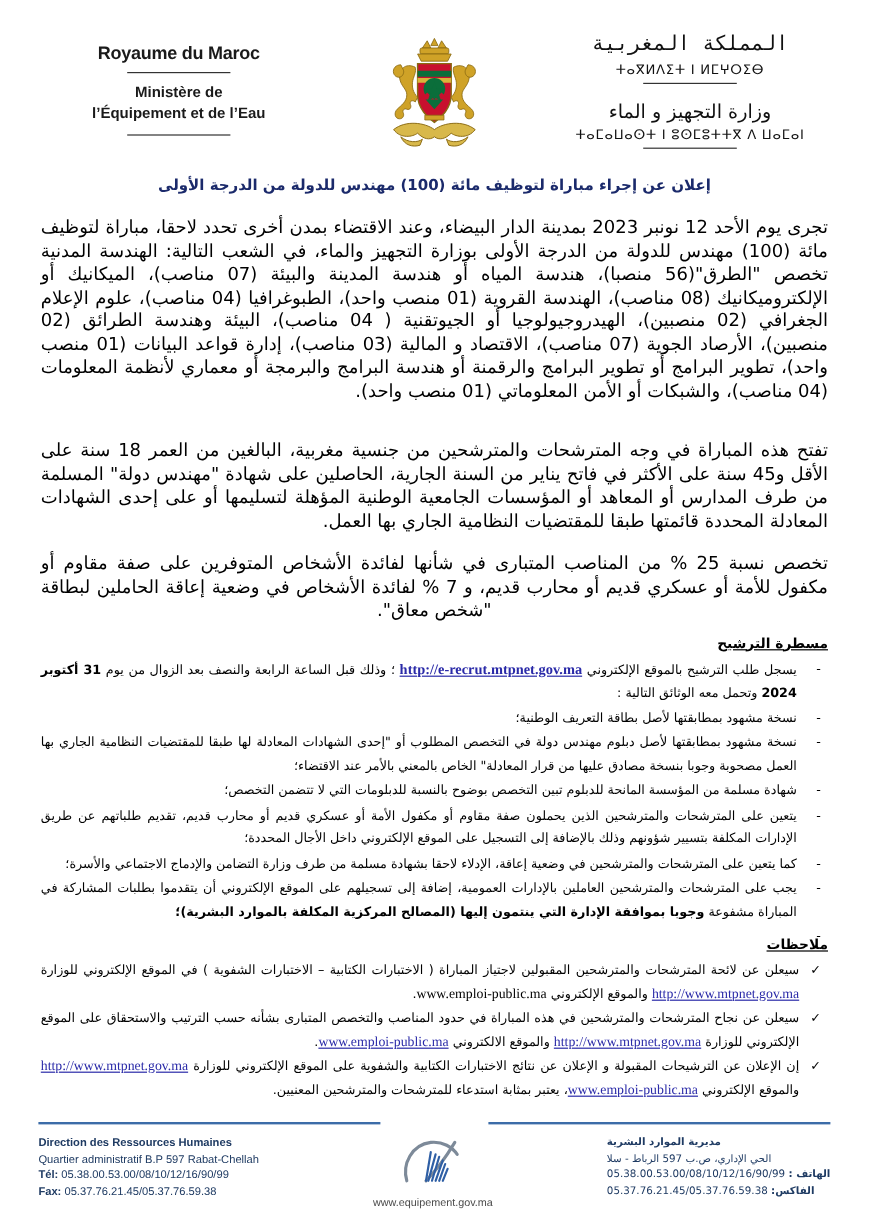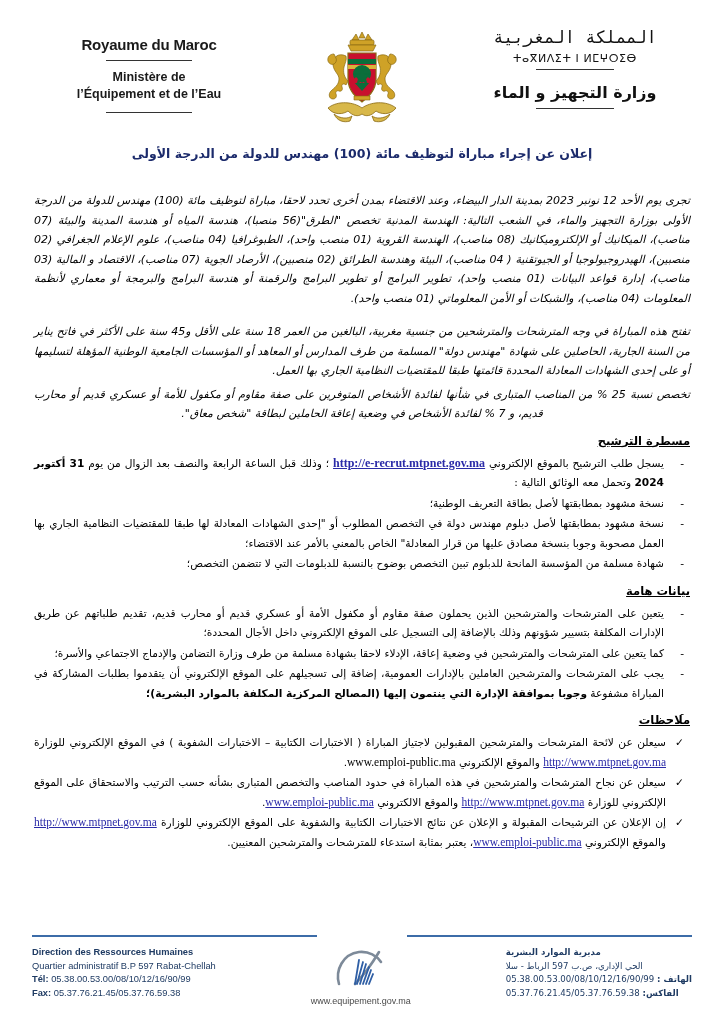--- a/index.html
+++ b/index.html
@@ -94,59 +94,57 @@
     color: #111;
     direction: ltr;
     margin-top: 2px;
   }
   .header-right .ar2 {
     font-family: "DejaVu Sans", sans-serif;
     font-size: 16px;
     line-height: 22px;
     color: #111;
     margin-top: 12px;
-    font-weight: bold;
   }
   .hrule-r {
     width: 78px;
     height: 1px;
     background: #333;
     margin: 4px auto 4px auto;
   }
 
   
   .doc-title {
     text-align: center;
     direction: rtl;
     font-family: "DejaVu Sans", sans-serif;
     font-weight: bold;
     font-size: 12.5px;
     color: #1b2a6b;
     margin-top: 26px;
-    margin-bottom: 30px;
+    margin-bottom: 19px;
   }
 
   
   .rtl-block {
     direction: rtl;
     text-align: justify;
     font-family: "DejaVu Sans", sans-serif;
     font-size: 11px;
     line-height: 19.5px;
     color: #000;
   }
   .para {
-    margin: 0 0 4px 0;
+    margin: 16px 0 4px 0;
     direction: rtl;
     text-align: justify;
     text-align-last: right;
     font-family: "DejaVu Sans", sans-serif;
-    font-size: 11px;
+    font-size: 15px;
     line-height: 19.5px;
-    font-style: italic;
   }
   .para.center-last { text-align-last: center; }
 
   .spacer-sm { height: 10px; }
 
   .section-head {
     direction: rtl;
     text-align: right;
     font-family: "DejaVu Sans", sans-serif;
     font-weight: bold;
@@ -323,20 +321,21 @@
         </g>
         <path d="M40 70 h16 v4 h-16z" fill="#cfa227" stroke="#8a6a12" stroke-width="0.6"></path>
       </svg>
     </div>
 
     <div class="header-right">
       <div class="ar1">المملكة المغربية</div>
       <div class="tif1">ⵜⴰⴳⵍⴷⵉⵜ ⵏ ⵍⵎⵖⵔⵉⴱ</div>
       <div class="hrule-r"></div>
       <div class="ar2">وزارة التجهيز و الماء</div>
+      <div class="tif2">ⵜⴰⵎⴰⵡⴰⵙⵜ ⵏ ⵓⵙⵎⵓⵜⵜⴳ ⴷ ⵡⴰⵎⴰⵏ</div>
       <div class="hrule-r"></div>
     </div>
 
   </div>
 
   <div class="doc-title">إعلان عن إجراء مباراة لتوظيف مائة (100) مهندس للدولة من الدرجة الأولى</div>
 
   <div class="rtl-block">
     <p class="para">تجرى يوم الأحد 12 نونبر 2023 بمدينة الدار البيضاء، وعند الاقتضاء بمدن أخرى تحدد لاحقا، مباراة لتوظيف مائة (100) مهندس للدولة من الدرجة الأولى بوزارة التجهيز والماء، في الشعب التالية: الهندسة المدنية تخصص "الطرق"(56 منصبا)، هندسة المياه أو هندسة المدينة والبيئة (07 مناصب)، الميكانيك أو الإلكتروميكانيك (08 مناصب)، الهندسة القروية (01 منصب واحد)، الطبوغرافيا (04 مناصب)، علوم الإعلام الجغرافي (02 منصبين)، الهيدروجيولوجيا أو الجيوتقنية ( 04 مناصب)، البيئة وهندسة الطرائق (02 منصبين)، الأرصاد الجوية (07 مناصب)، الاقتصاد و المالية (03 مناصب)، إدارة قواعد البيانات (01 منصب واحد)، تطوير البرامج أو تطوير البرامج والرقمنة أو هندسة البرامج والبرمجة أو معماري لأنظمة المعلومات (04 مناصب)، والشبكات أو الأمن المعلوماتي (01 منصب واحد).</p>
     <div class="spacer-sm"></div>
@@ -362,21 +361,20 @@
     <li>
       <span class="marker">-</span>
       <span>نسخة مشهود بمطابقتها لأصل دبلوم مهندس دولة في التخصص المطلوب أو "إحدى الشهادات المعادلة لها طبقا للمقتضيات النظامية الجاري بها العمل مصحوبة وجوبا بنسخة مصادق عليها من قرار المعادلة" الخاص بالمعني بالأمر عند الاقتضاء؛</span>
     </li>
     <li>
       <span class="marker">-</span>
       <span>شهادة مسلمة من المؤسسة المانحة للدبلوم تبين التخصص بوضوح بالنسبة للدبلومات التي لا تتضمن التخصص؛</span>
     </li>
   </ul>
 
-  <div class="section-head">بيانات هامة</div>
 
   <ul class="dash-list">
     <li>
       <span class="marker">-</span>
       <span>يتعين على المترشحات والمترشحين الذين يحملون صفة مقاوم أو مكفول الأمة أو عسكري قديم أو محارب قديم، تقديم طلباتهم عن طريق الإدارات المكلفة بتسيير شؤونهم وذلك بالإضافة إلى التسجيل على الموقع الإلكتروني داخل الأجال المحددة؛</span>
     </li>
     <li>
       <span class="marker">-</span>
       <span>كما يتعين على المترشحات والمترشحين في وضعية إعاقة، الإدلاء لاحقا بشهادة مسلمة من طرف وزارة التضامن والإدماج الاجتماعي والأسرة؛</span>
     </li>

